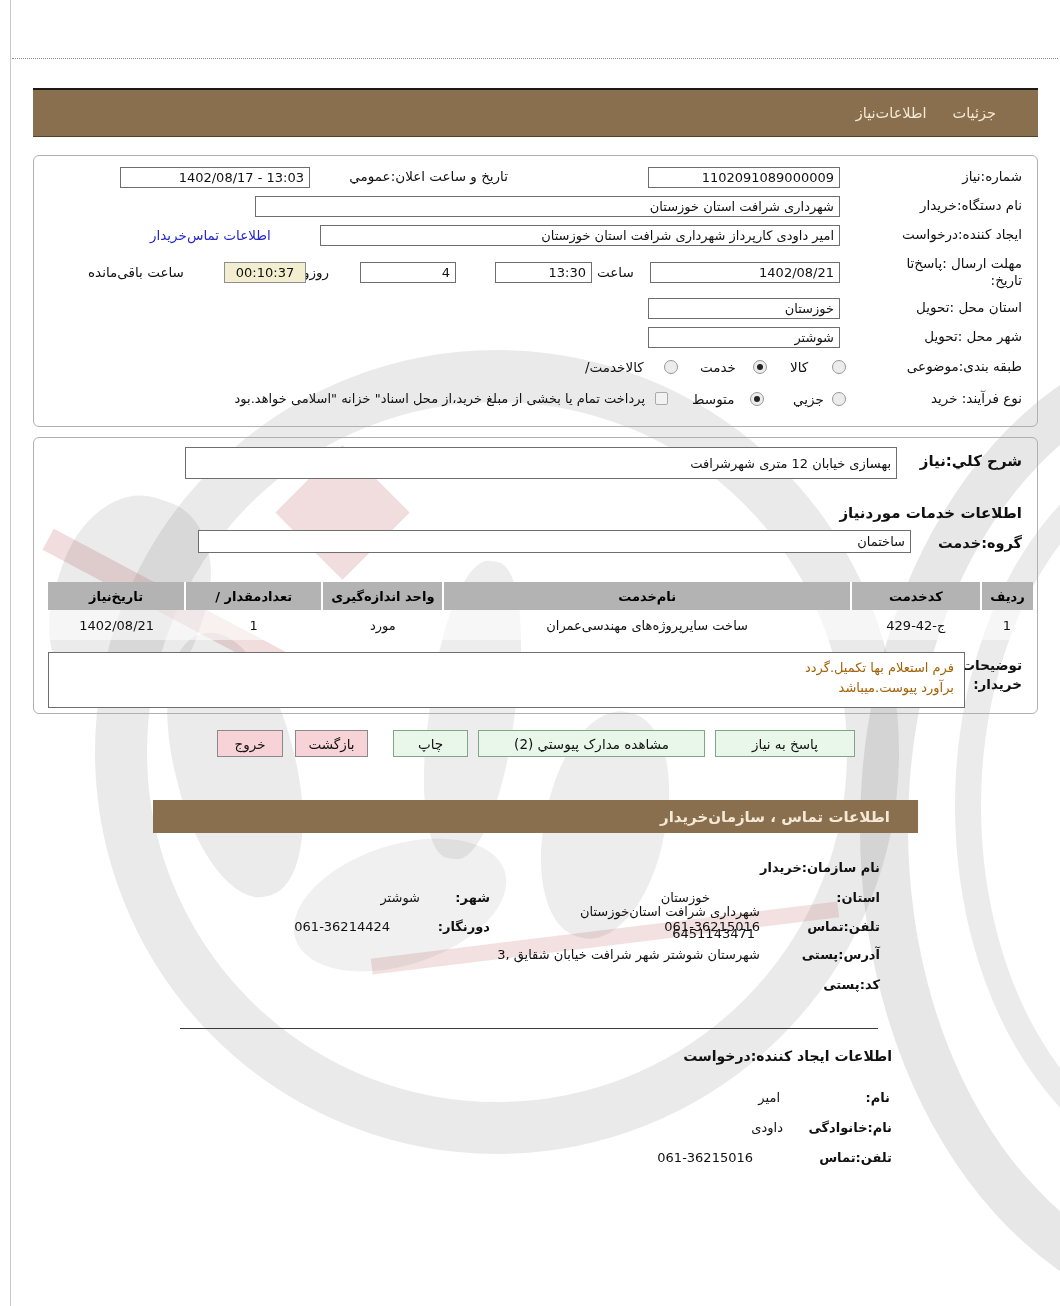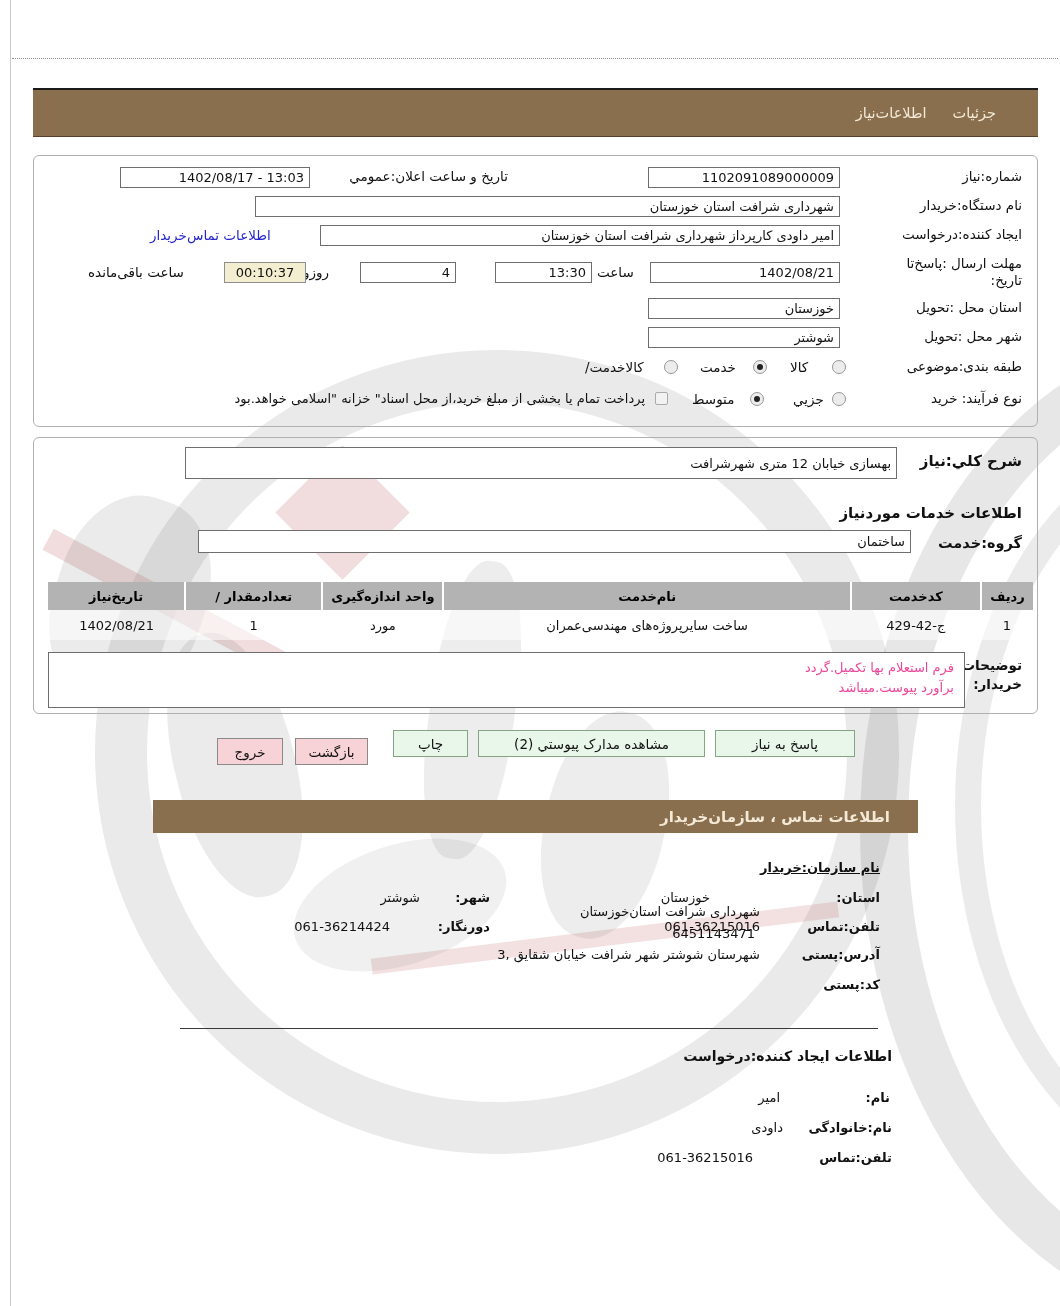--- a/index.html
+++ b/index.html
@@ -26,25 +26,25 @@
   .rad{width:14px;height:14px;border-radius:50%;background:#ececec;border:1px solid #999;box-sizing:border-box;}
   .rad.sel::after{content:"";position:absolute;left:3px;top:3px;width:6px;height:6px;border-radius:50%;background:#222;}
   .chk{width:13px;height:13px;background:#f2f2f2;border:1px solid #aaa;border-radius:2px;box-sizing:border-box;}
   .cd{background:#f3eecf;border:1px solid #8f8f8f;justify-content:center;}
   table.svc{left:48px;top:582px;width:985px;border-collapse:collapse;table-layout:fixed;direction:rtl;position:absolute;z-index:2;}
   table.svc th{background:#b3b3b3;font-size:13px;height:26px;font-weight:bold;color:#000000;border-left:2px solid #fff;white-space:nowrap;overflow:hidden;}
   table.svc th:last-child{border-left:none;}
   table.svc td{height:28px;font-size:13px;text-align:center;background:rgba(255,255,255,0.55);color:#111;white-space:nowrap;}
   td.code{direction:ltr;}
   .rembox{left:48px;top:652px;width:917px;height:56px;background:#fff;border:1px solid #6e6e6e;box-sizing:border-box;
-          padding:5px 10px 0 0;font-size:13px;line-height:20px;color:#ec4899;}
+          padding:5px 10px 0 0;font-size:13px;line-height:20px;color:#a16207;}
   .btn{height:27px;box-sizing:border-box;font-size:13.5px;color:#111;display:flex;align-items:center;
        justify-content:center;cursor:pointer;white-space:nowrap;}
   .btn.green{background:#e9f7ea;border:1px solid #84a584;}
-  .btn.pink{background:#f7d2d6;border:1px solid #8a8a8a;margin-top:8px;}
+  .btn.pink{background:#f7d2d6;border:1px solid #8a8a8a;}
   .bar2{left:153px;top:800px;width:765px;height:33px;display:flex;align-items:center;
         padding-right:28px;box-sizing:border-box;font-weight:bold;font-size:15px;}
   .sm{font-size:13px;}
   .hr{left:180px;top:1028px;width:698px;height:0;border-top:1px solid #3a3a3a;}
   
   .ring1{left:860px;top:330px;width:640px;height:900px;border:48px solid rgba(60,60,60,.12);border-radius:50%;}
   .ring1b{left:955px;top:430px;width:470px;height:700px;border:26px solid rgba(60,60,60,.10);border-radius:50%;}
   .ring2{left:95px;top:350px;width:700px;height:700px;border:52px solid rgba(60,60,60,.11);border-radius:50%;}
   .dia{left:295px;top:465px;width:95px;height:95px;background:rgba(190,100,100,.22);transform:rotate(45deg);}
   .pb1{left:30px;top:600px;width:310px;height:24px;background:rgba(200,120,120,.25);transform:rotate(28deg);}
@@ -177,21 +177,21 @@
   <div class="z btn green" style="left:715px;top:730px;width:140px;">پاسخ به نیاز</div>
   <div class="z btn green" style="left:478px;top:730px;width:227px;">مشاهده مدارک پیوستي (2)</div>
   <div class="z btn green" style="left:393px;top:730px;width:75px;">چاپ</div>
   <div class="z btn pink" style="left:295px;top:730px;width:73px;">بازگشت</div>
   <div class="z btn pink" style="left:217px;top:730px;width:66px;">خروج</div>
 
   <div class="z bar bar2">
     <span>اطلاعات تماس ، سازمان‌خریدار</span>
   </div>
 
-  <span class="z lbl b sm" style="right:180px;top:860px;text-decoration:underline;">نام سازمان:خریدار</span>
+  <span class="z lbl b sm" style="right:180px;top:860px;">نام سازمان:خریدار</span>
   <span class="z lbl sm" style="right:300px;top:860px;margin-top:44px;">شهرداری شرافت استان‌خوزستان</span>
 
   <span class="z lbl b sm" style="right:180px;top:890px;">استان:</span>
   <span class="z lbl sm" style="right:350px;top:890px;">خوزستان</span>
   <span class="z lbl b sm" style="right:570px;top:890px;">شهر:</span>
   <span class="z lbl sm" style="right:640px;top:890px;">شوشتر</span>
 
   <span class="z lbl b sm" style="right:180px;top:919px;">تلفن:تماس</span>
   <span class="z lbl sm" style="right:300px;top:919px;">061-36215016</span>
   <span class="z lbl b sm" style="right:570px;top:919px;">دورنگار:</span>

